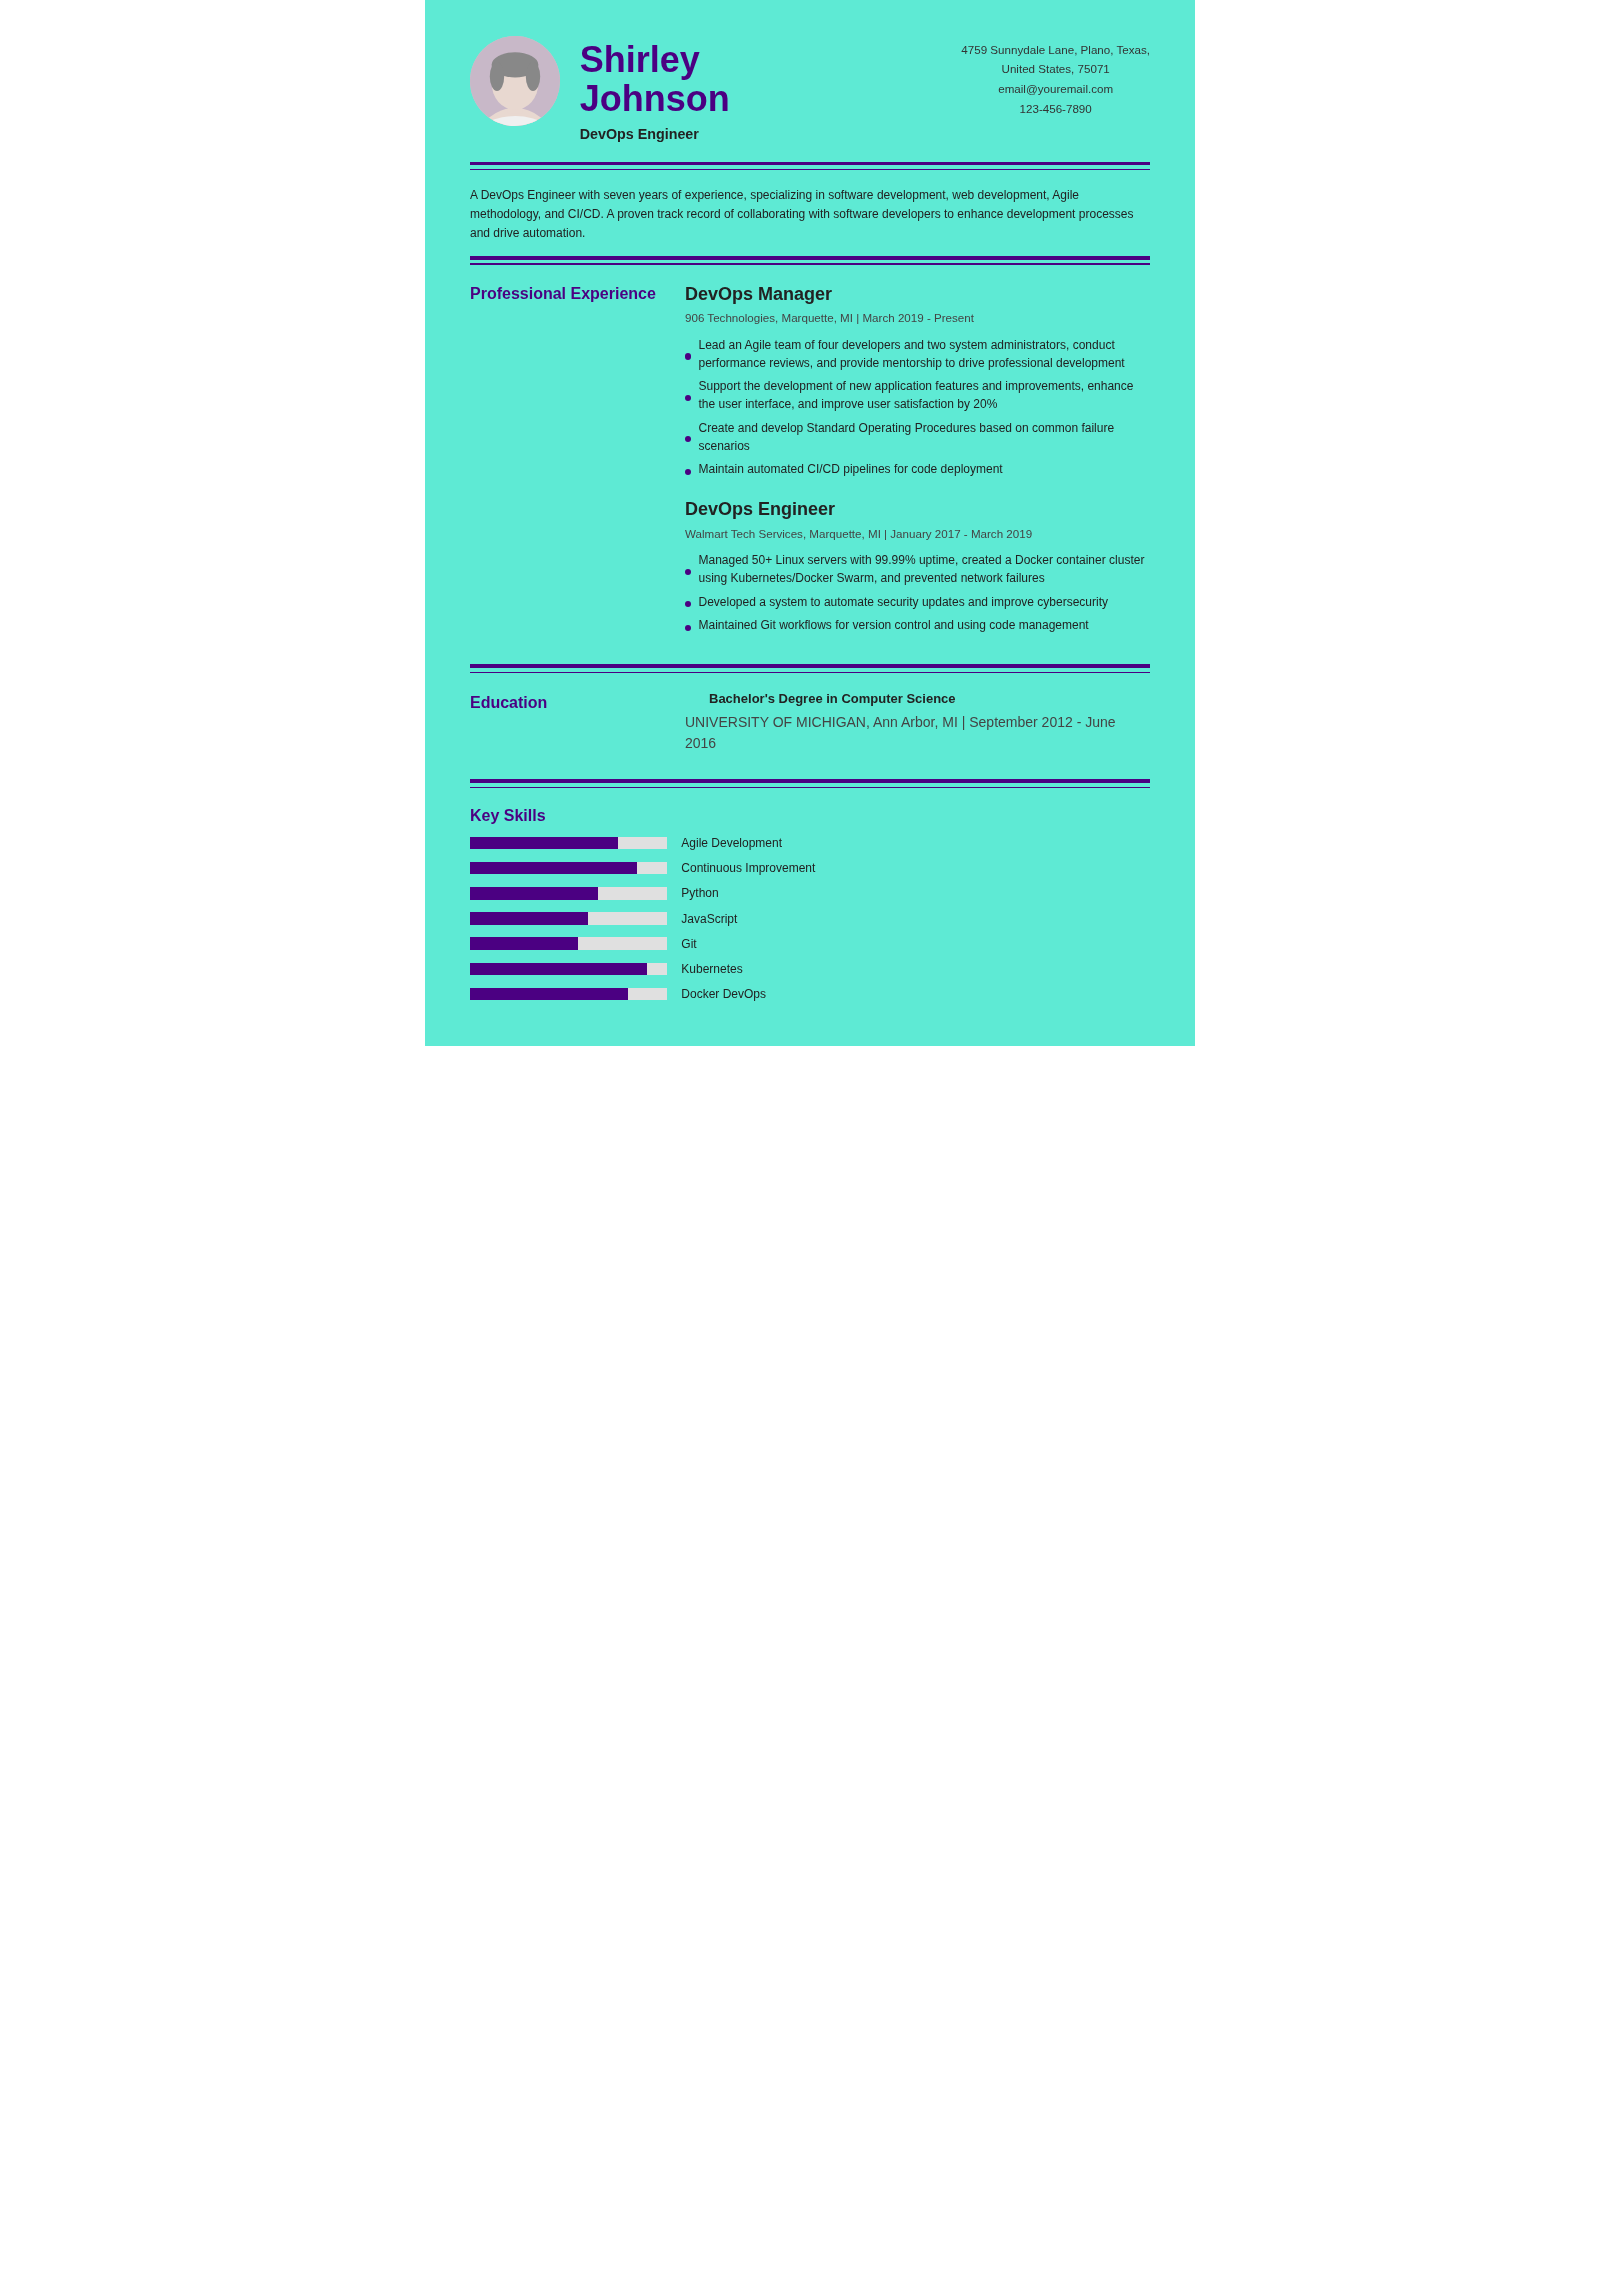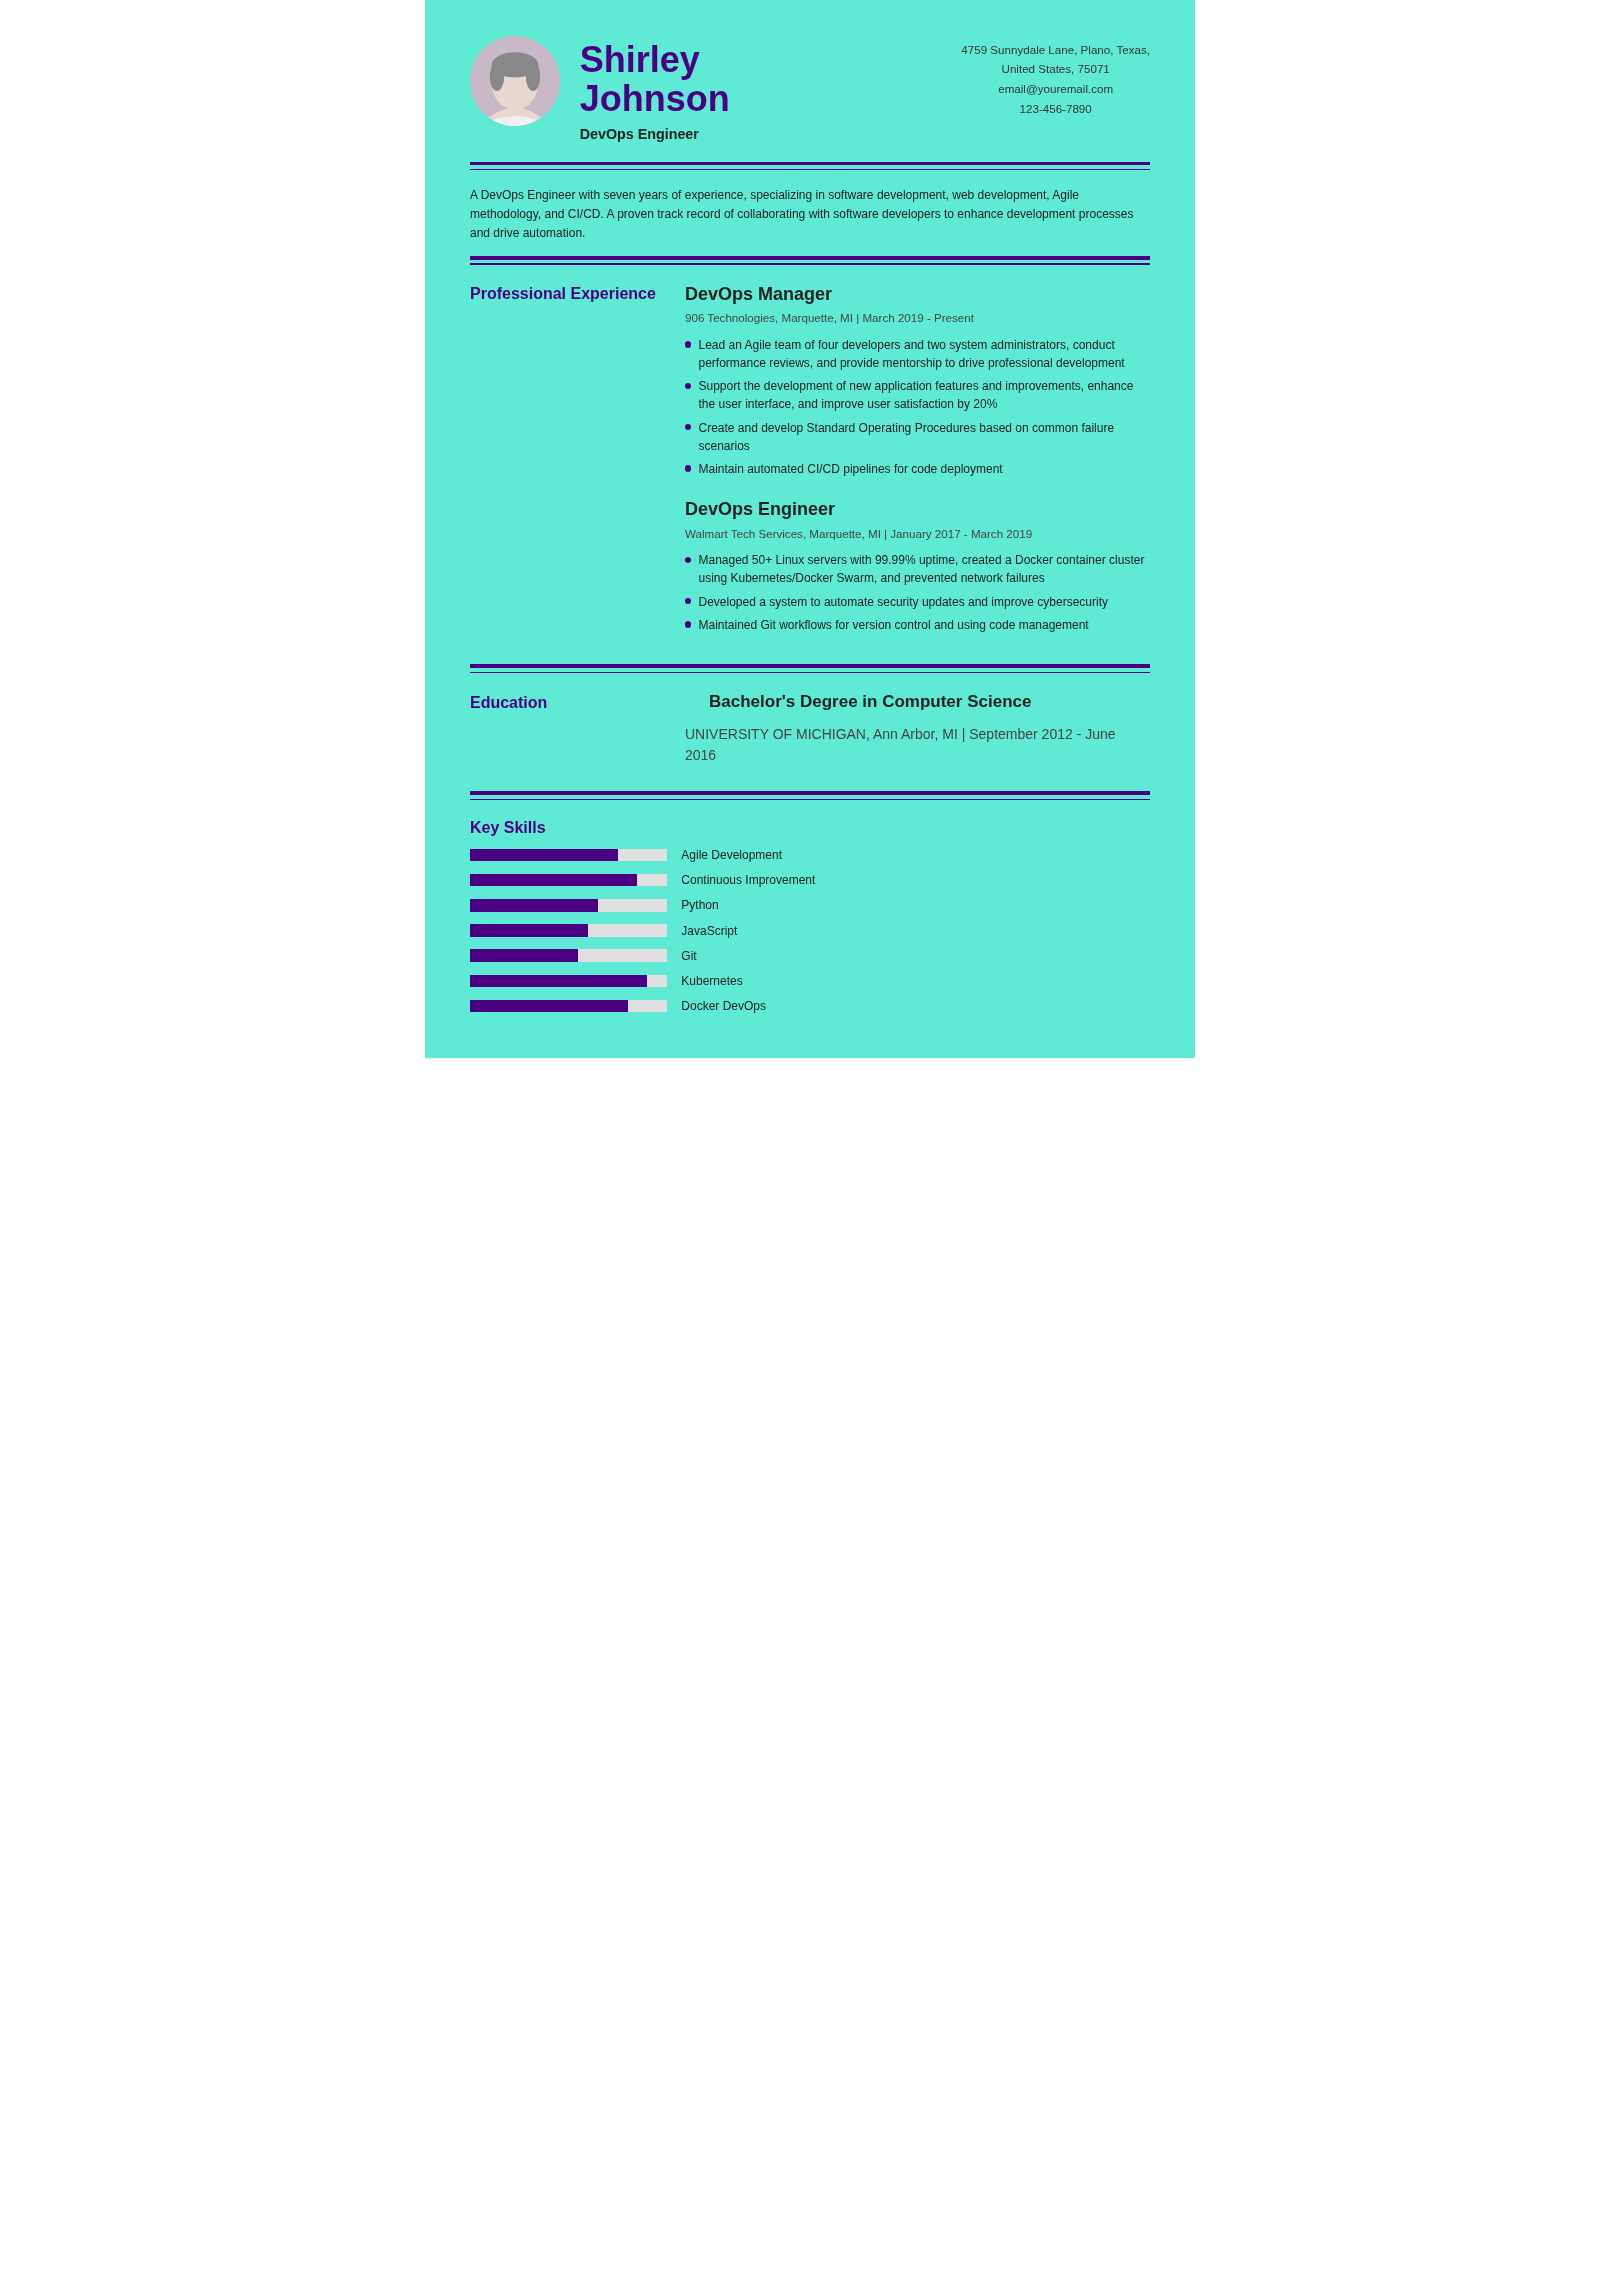--- a/index.html
+++ b/index.html
@@ -119,42 +119,42 @@
       font-size: 11.6px;
       color: #444;
       margin-bottom: 9px;
     }
     .exp-bullets {
       list-style: none;
       margin-bottom: 18px;
     }
     .exp-bullets li {
       display: flex;
-      align-items: flex-start;
+      align-items: center;
       gap: 7.2px;
       margin-bottom: 5.4px;
       font-size: 12px;
       color: #222;
       line-height: 1.5;
     }
     .bullet-dot {
       width: 6.3px;
       height: 6.3px;
       background: #4b0082;
       border-radius: 50%;
       flex-shrink: 0;
       margin-top: 5.4px;
     }
 
     
     .edu-degree {
-      font-size: 17px;
-      font-weight: bold;
-      color: #222;
-      margin-bottom: 10px;
+      font-size: 13px;
+      font-weight: bold;
+      color: #222;
+      margin-bottom: 4px;
       padding-left: 24px;
     }
     .edu-institution {
       font-size: 14px;
       color: #444;
     }
 
     
     .skills-section {
       margin-top: 9px;

